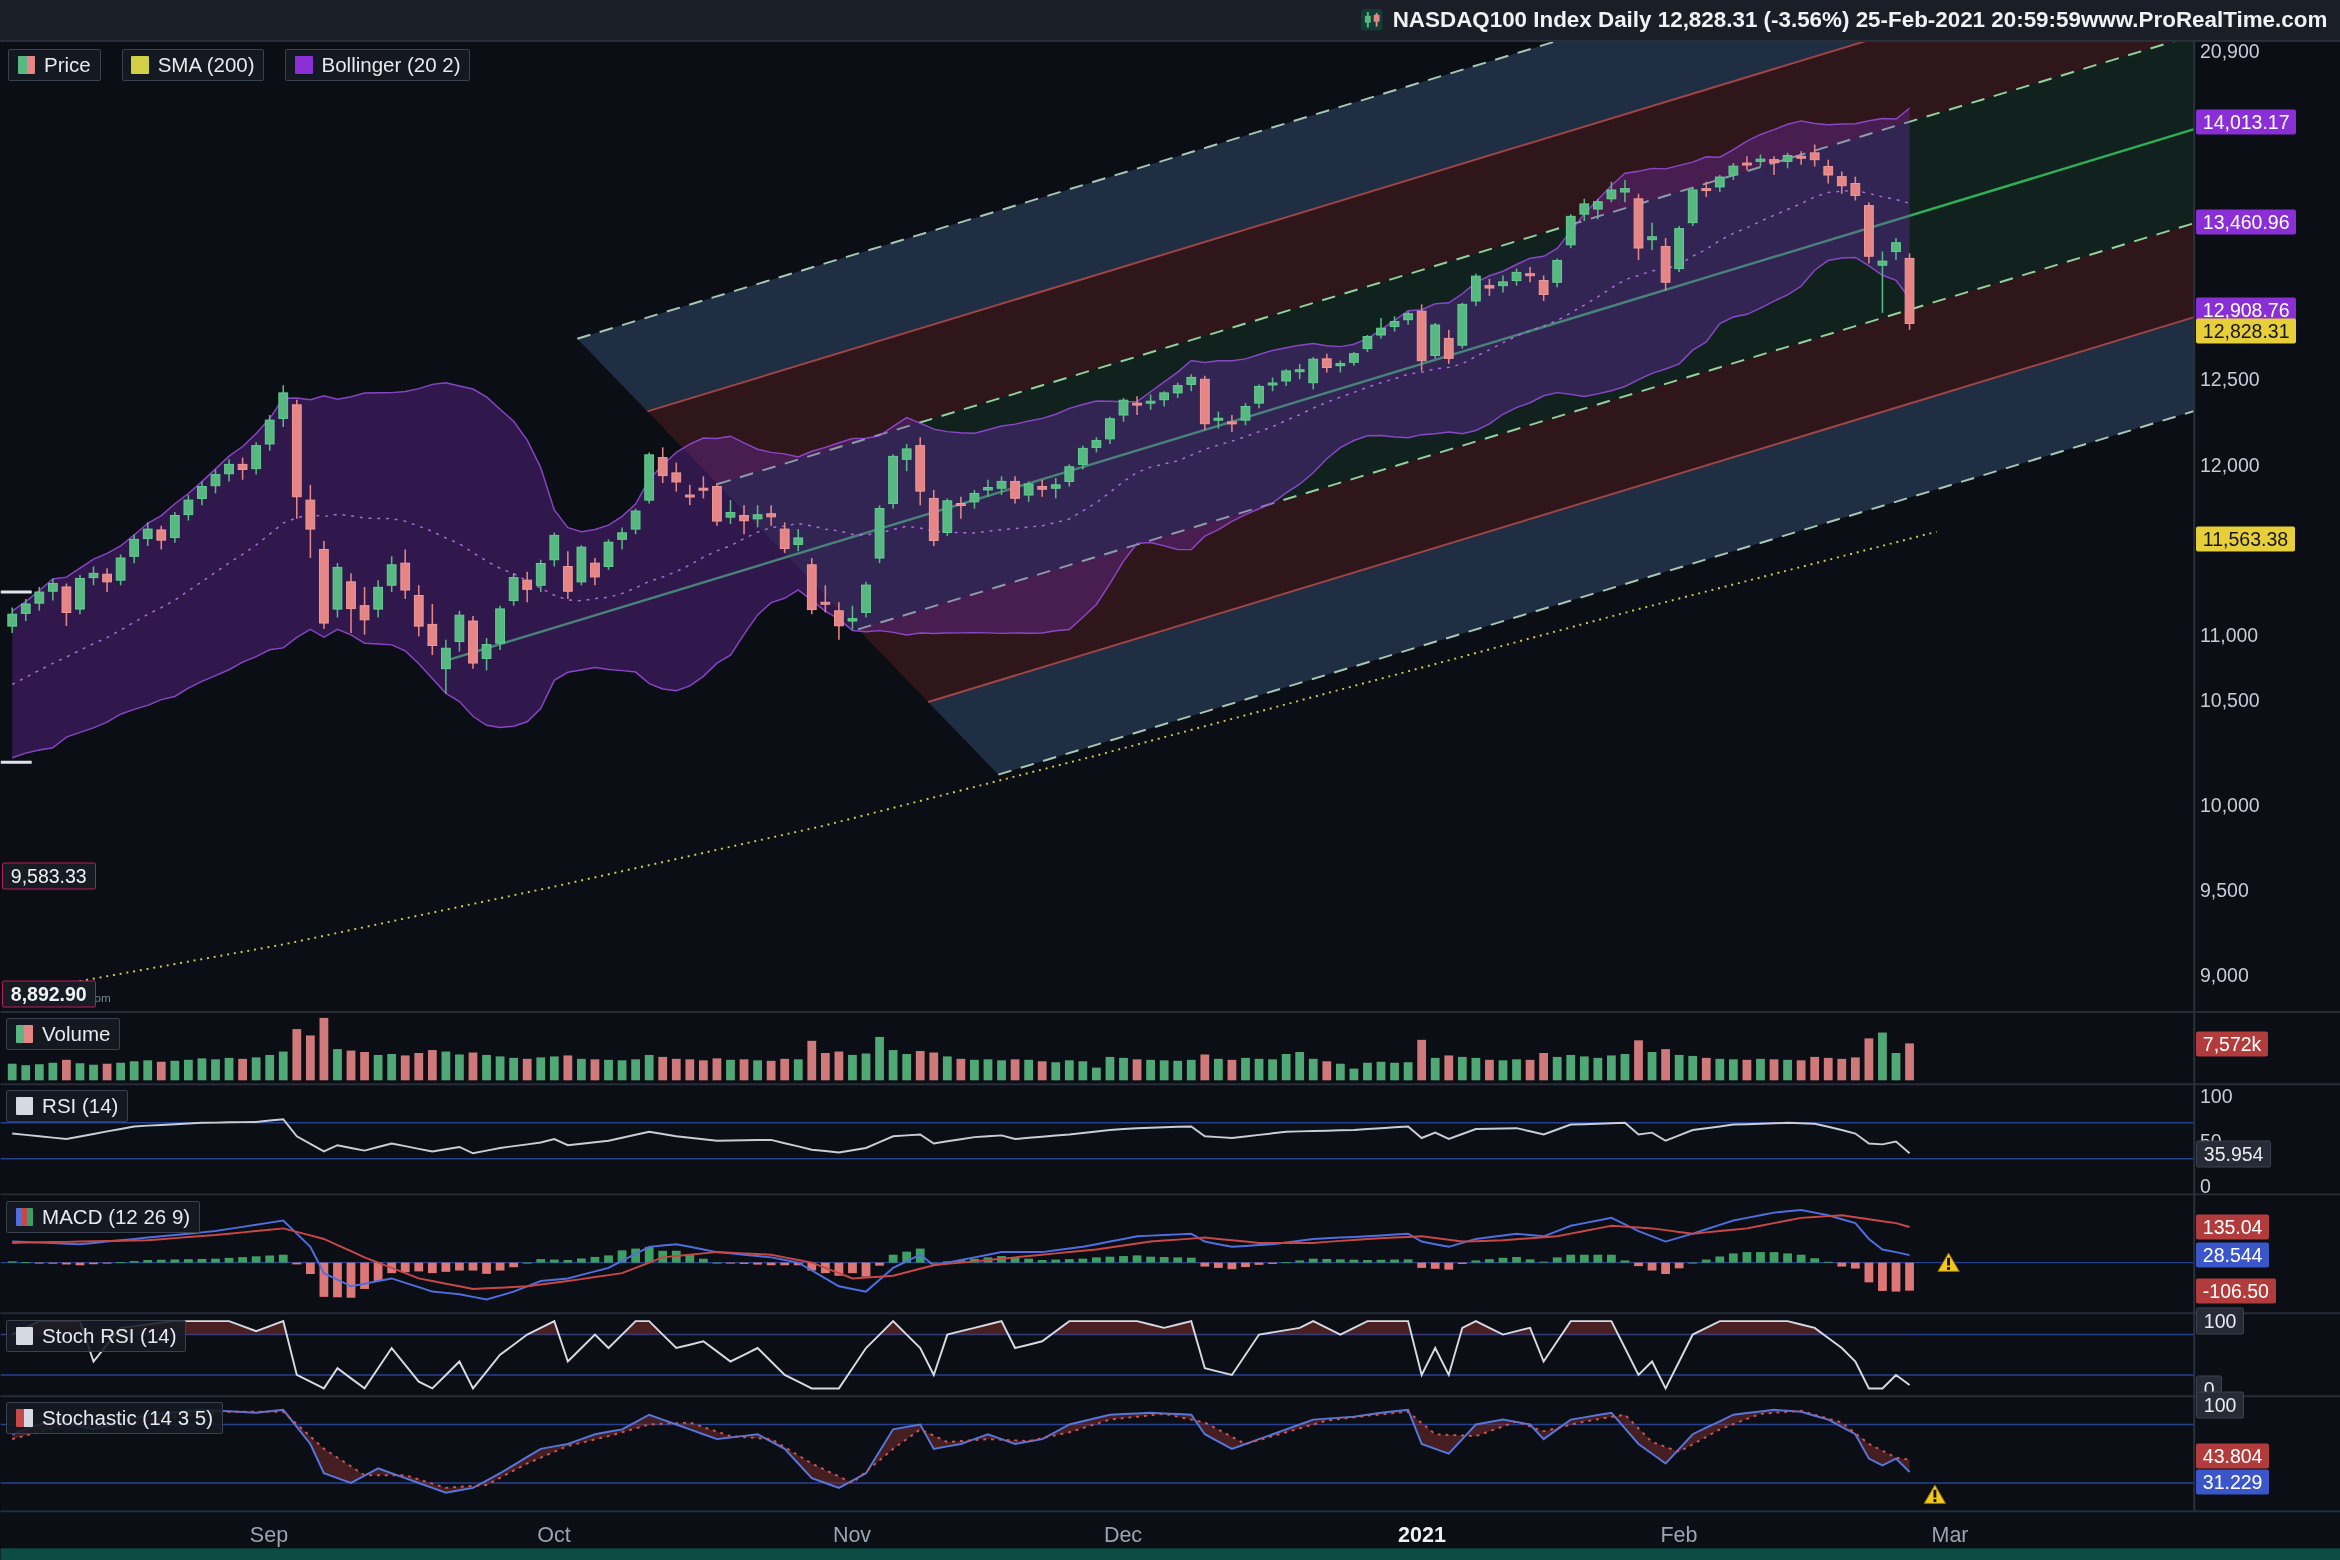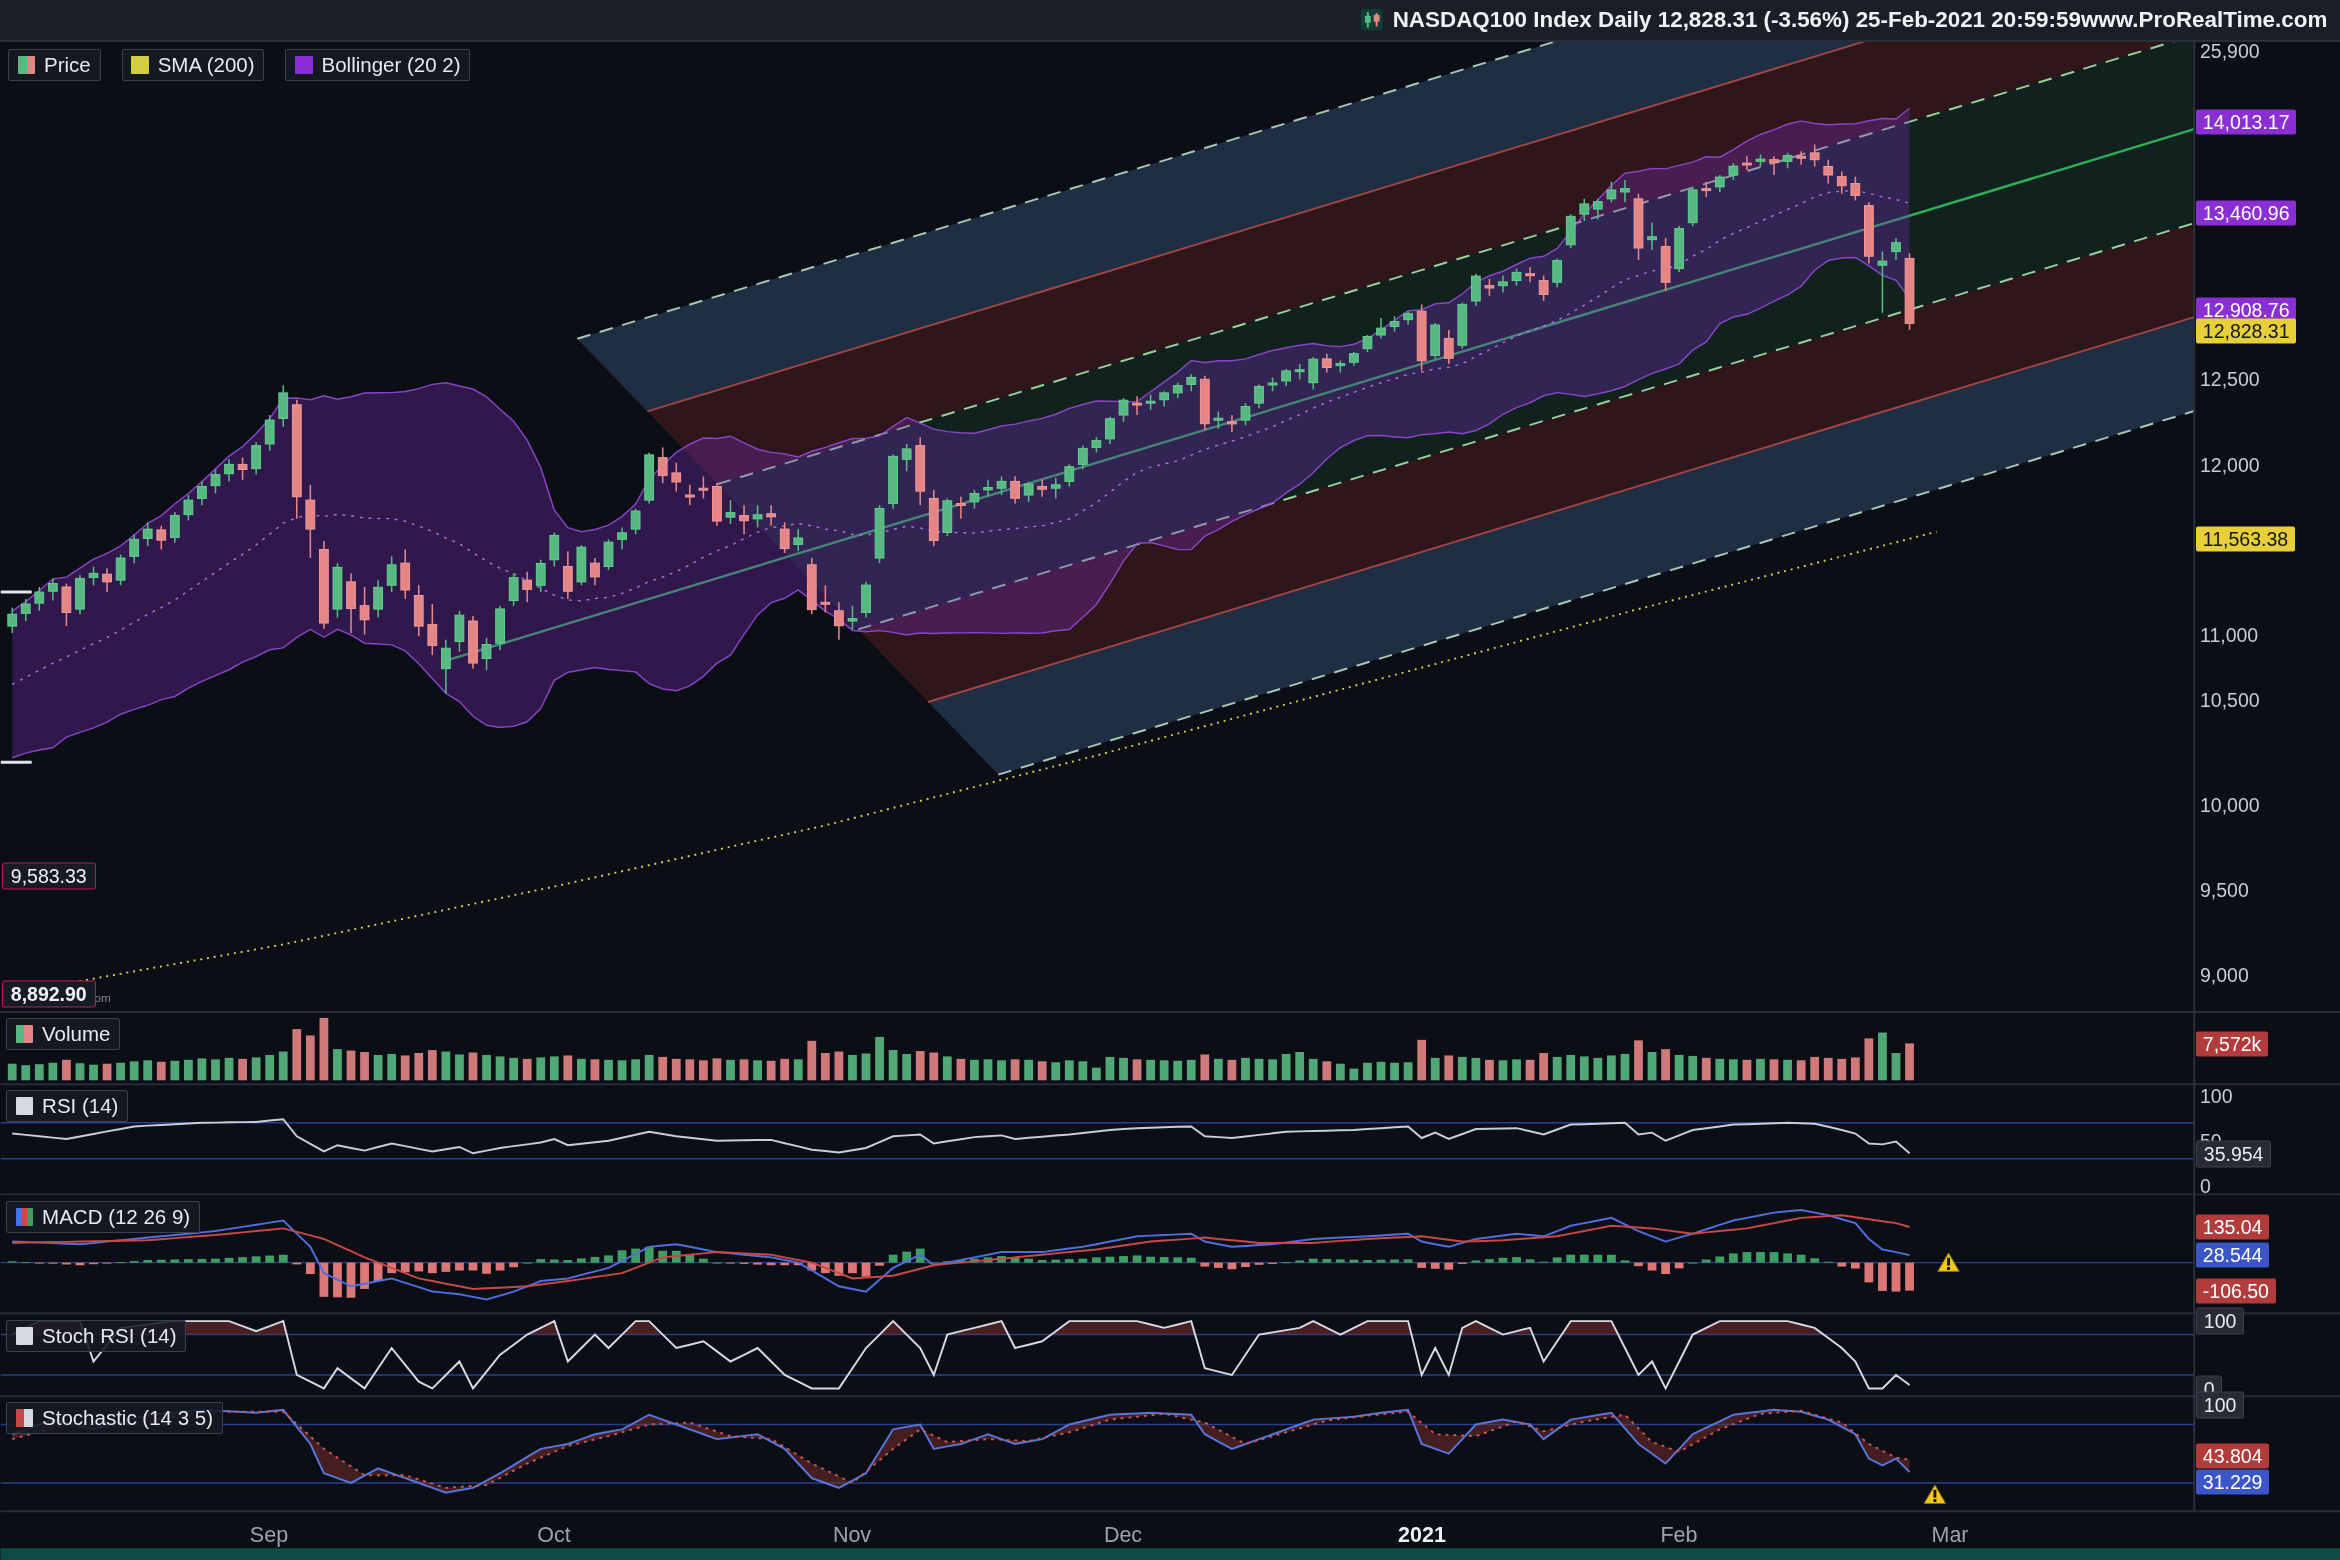--- a/index.html
+++ b/index.html
@@ -743,30 +743,30 @@
       <span class="ic ic-srsi"></span>
       <span>Stoch RSI (14)</span>
     </div>
     <div class="chip pane-chip" style="top:1402px">
       <span class="ic ic-stoch"></span>
       <span>Stochastic (14 3 5)</span>
     </div>
 
     <div class="watermark">© ProRealTime.com</div>
     <div id="labels">
-        <div class="axlbl plain" style="top: 51px;">25,900</div>
+        <div class="axlbl plain" style="top: 51px;">20,900</div>
         <div class="axlbl plain" style="top: 379px;">12,500</div>
         <div class="axlbl plain" style="top: 465px;">12,000</div>
         <div class="axlbl plain" style="top: 635px;">11,000</div>
         <div class="axlbl plain" style="top: 700px;">10,500</div>
         <div class="axlbl plain" style="top: 805px;">10,000</div>
         <div class="axlbl plain" style="top: 890px;">9,500</div>
         <div class="axlbl plain" style="top: 975px;">9,000</div>
         <div class="axlbl boxed purple" style="top: 122px; left: 2196px;">14,013.17</div>
-        <div class="axlbl boxed purple" style="top: 213px; left: 2196px;">13,460.96</div>
+        <div class="axlbl boxed purple" style="top: 222px; left: 2196px;">13,460.96</div>
         <div class="axlbl boxed purple" style="top: 310px; left: 2196px;">12,908.76</div>
         <div class="axlbl boxed yellow" style="top: 331px; left: 2196px;">12,828.31</div>
         <div class="axlbl boxed yellow" style="top: 539px; left: 2196px;">11,563.38</div>
         <div class="axlbl leftlbl" style="top: 876px;">9,583.33</div>
         <div class="axlbl leftlbl" style="top: 994px; font-weight: bold;">8,892.90</div>
         <div class="axlbl boxed redbg" style="top: 1044px; left: 2196px;">7,572k</div>
         <div class="axlbl plain" style="top: 1096px; left: 2200px;">100</div>
         <div class="axlbl plain" style="top: 1141px; left: 2200px;">50</div>
         <div class="axlbl boxed darkbg" style="top: 1154px; left: 2196px;">35.954</div>
         <div class="axlbl plain" style="top: 1186px; left: 2200px;">0</div>

